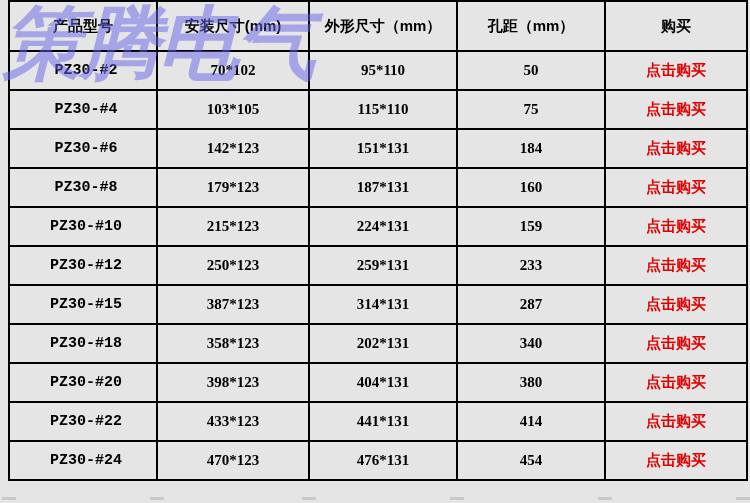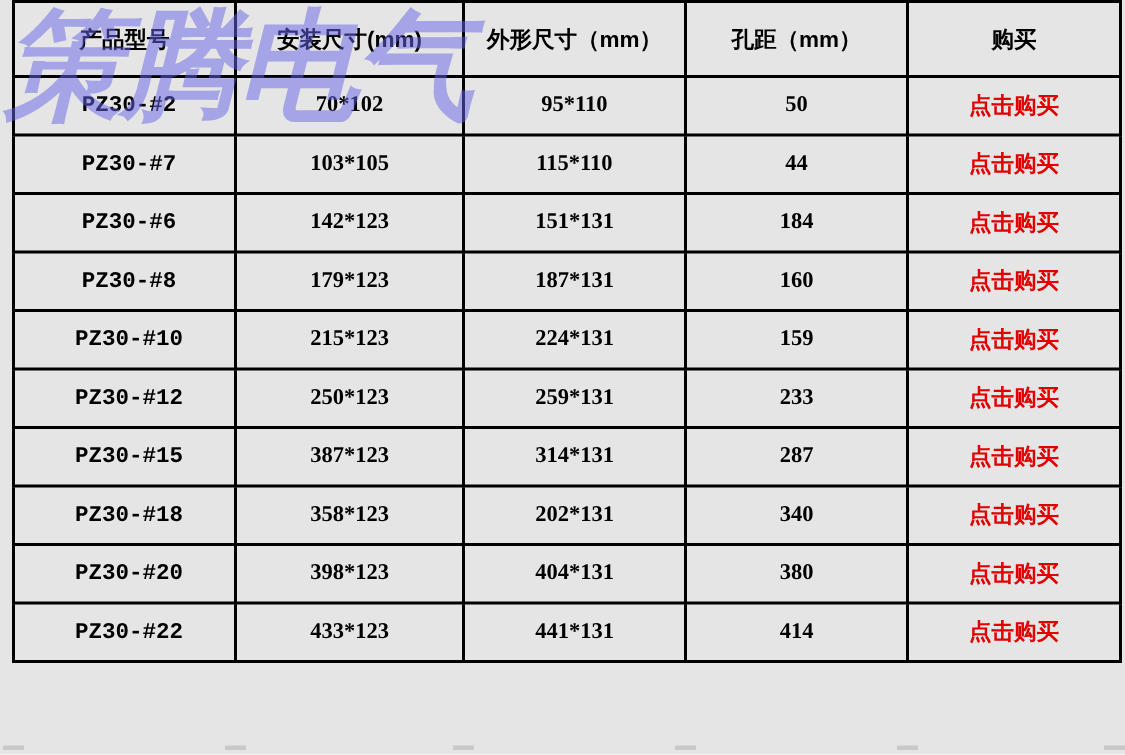--- a/index.html
+++ b/index.html
@@ -103,24 +103,24 @@
     </thead>
     <tbody>
         <tr>
       <td class="model-cell">PZ30-#2</td>
       <td>70*102</td>
       <td>95*110</td>
       <td>50</td>
       <td class="buy-cell"><a href="#">点击购买</a></td>
     </tr>
         <tr>
-      <td class="model-cell">PZ30-#7</td>
+      <td class="model-cell">PZ30-#4</td>
       <td>103*105</td>
       <td>115*110</td>
-      <td>44</td>
+      <td>75</td>
       <td class="buy-cell"><a href="#">点击购买</a></td>
     </tr>
         <tr>
       <td class="model-cell">PZ30-#6</td>
       <td>142*123</td>
       <td>151*131</td>
       <td>184</td>
       <td class="buy-cell"><a href="#">点击购买</a></td>
     </tr>
         <tr>
@@ -165,20 +165,27 @@
       <td>380</td>
       <td class="buy-cell"><a href="#">点击购买</a></td>
     </tr>
         <tr>
       <td class="model-cell">PZ30-#22</td>
       <td>433*123</td>
       <td>441*131</td>
       <td>414</td>
       <td class="buy-cell"><a href="#">点击购买</a></td>
     </tr>
+        <tr>
+      <td class="model-cell">PZ30-#24</td>
+      <td>470*123</td>
+      <td>476*131</td>
+      <td>454</td>
+      <td class="buy-cell"><a href="#">点击购买</a></td>
+    </tr>
       </tbody>
   </table>
 
   <div class="cut-stub" style="left:2px"></div>
   <div class="cut-stub" style="left:150px"></div>
   <div class="cut-stub" style="left:302px"></div>
   <div class="cut-stub" style="left:450px"></div>
   <div class="cut-stub" style="left:598px"></div>
   <div class="cut-stub" style="left:736px"></div>
 

